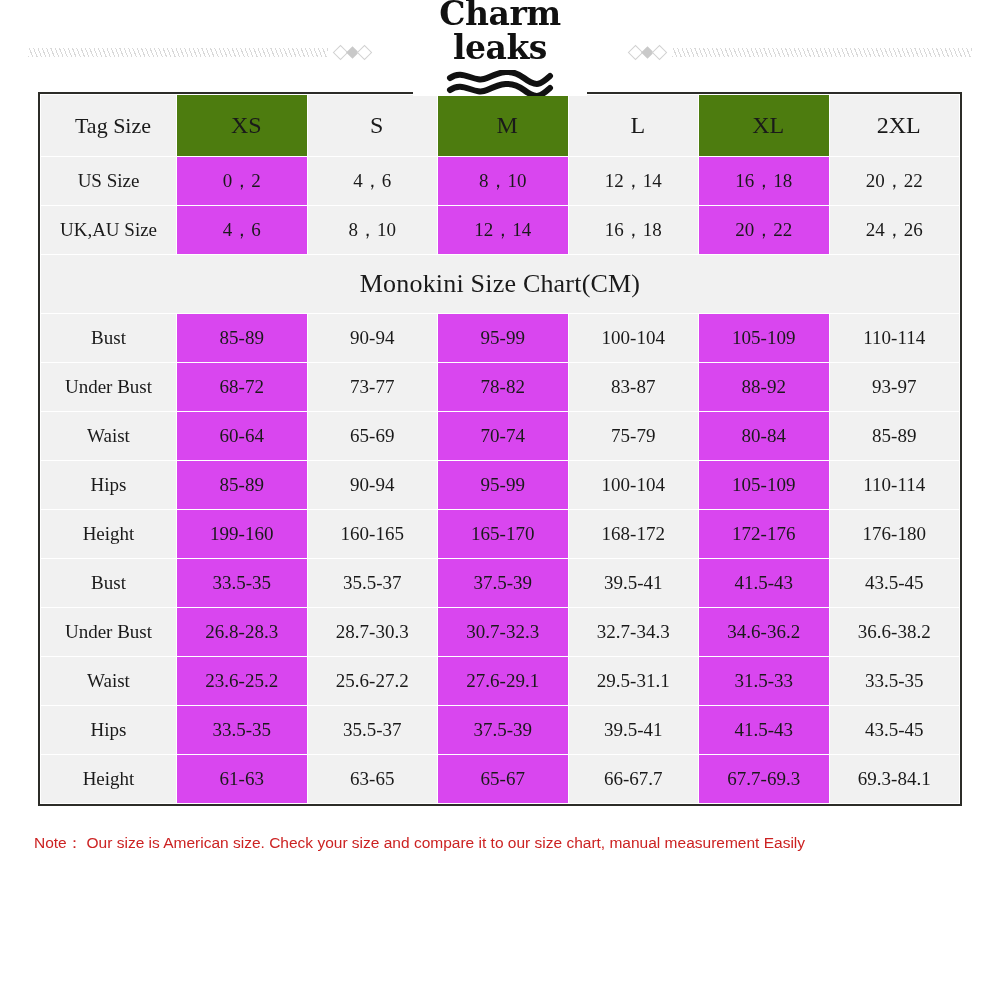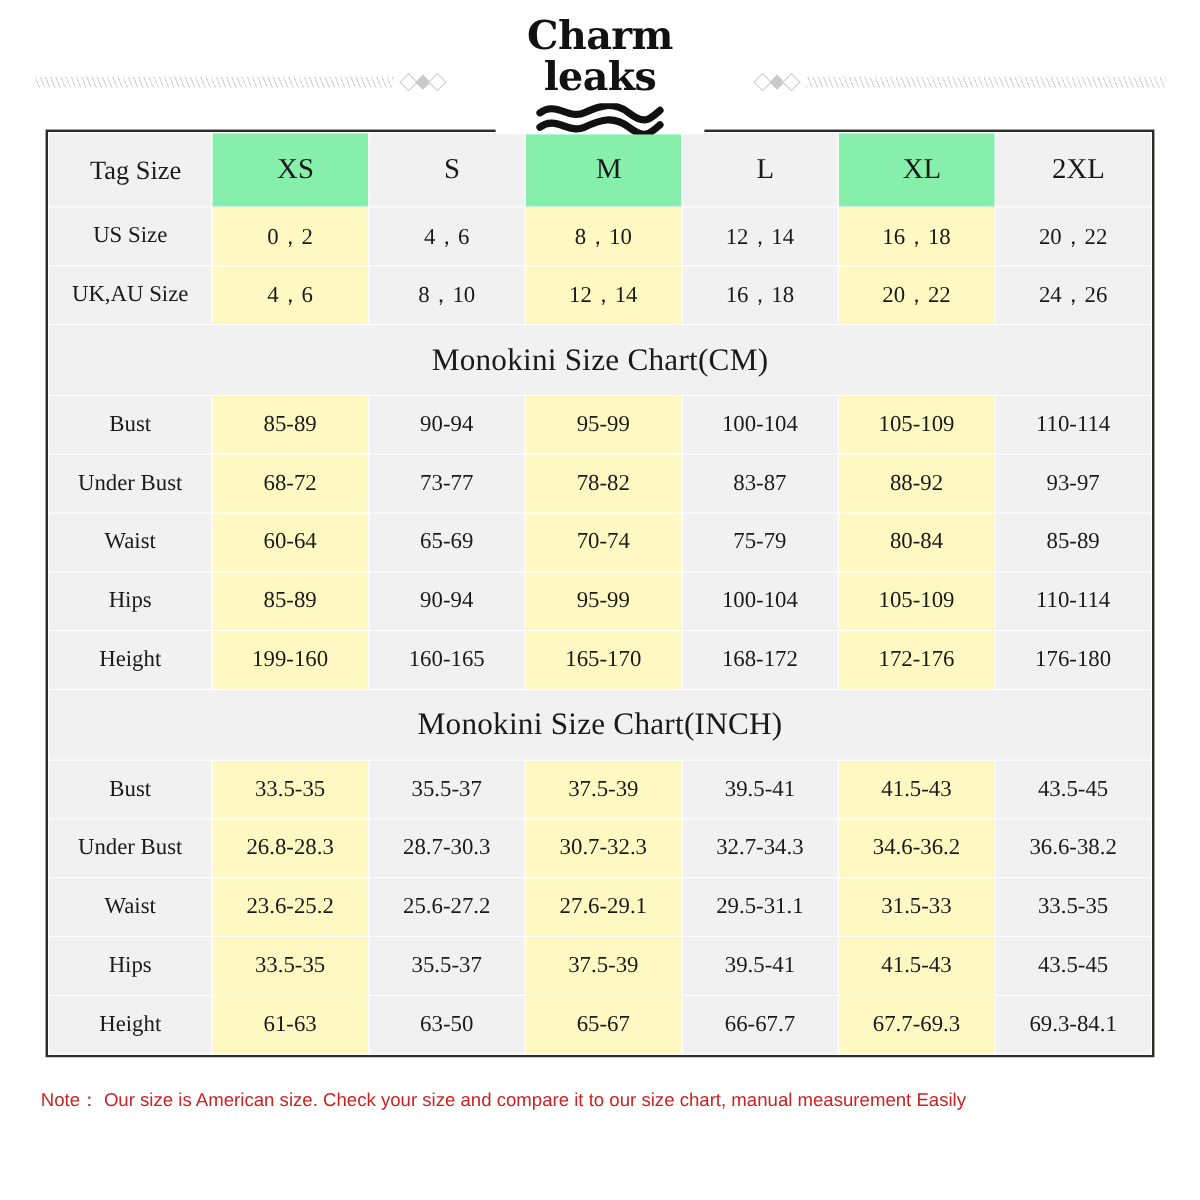--- a/index.html
+++ b/index.html
@@ -21,21 +21,20 @@
     box-sizing: border-box;
   }
 
   
   .header {
     position: relative;
     height: 92px;
     display: flex;
     align-items: center;
     justify-content: center;
-    margin-top: 16px;
   }
 
   .deco {
     position: absolute;
     top: 47px;
     display: flex;
     align-items: center;
     gap: 7px;
   }
   .deco-left  { left: 28px; }
@@ -120,22 +119,22 @@
   }
   .r-head td.lbl { font-size: 22px; }
 
   .r-body td {
     height: 46px;
     font-size: 19px;
   }
   .r-body td.lbl { font-size: 19px; }
 
   
-  .r-body td.shade { background: #fef9c3; margin-left: 26px; }
-  .r-head td.shade { background: #86efac; }
+  .r-body td.shade { background: #d946ef; margin-left: 26px; }
+  .r-head td.shade { background: #4d7c0f; }
 
   .section-row td {
     background: #e6e6e6;
     height: 56px;
     font-family: "DejaVu Sans", sans-serif;
     font-size: 26px;
     font-weight: 400;
     letter-spacing: 0.2px;
     color: #1a1a1a;
     border-left: 0;
@@ -273,23 +272,20 @@
         <tr class="r-body">
           <td class="lbl">Height</td>
           <td class="shade">199-160</td>
           <td>160-165</td>
           <td class="shade">165-170</td>
           <td>168-172</td>
           <td class="shade">172-176</td>
           <td>176-180</td>
         </tr>
 
-        <tr class="section-row">
-          <td colspan="7">Monokini Size Chart(INCH)</td>
-        </tr>
         <tr class="r-body">
           <td class="lbl">Bust</td>
           <td class="shade">33.5-35</td>
           <td>35.5-37</td>
           <td class="shade">37.5-39</td>
           <td>39.5-41</td>
           <td class="shade">41.5-43</td>
           <td>43.5-45</td>
         </tr>
         <tr class="r-body">
@@ -315,21 +311,21 @@
           <td class="shade">33.5-35</td>
           <td>35.5-37</td>
           <td class="shade">37.5-39</td>
           <td>39.5-41</td>
           <td class="shade">41.5-43</td>
           <td>43.5-45</td>
         </tr>
         <tr class="r-body">
           <td class="lbl">Height</td>
           <td class="shade">61-63</td>
-          <td>63-50</td>
+          <td>63-65</td>
           <td class="shade">65-67</td>
           <td>66-67.7</td>
           <td class="shade">67.7-69.3</td>
           <td>69.3-84.1</td>
         </tr>
       </tbody>
     </table>
   </div>
 
   <div class="notes">

